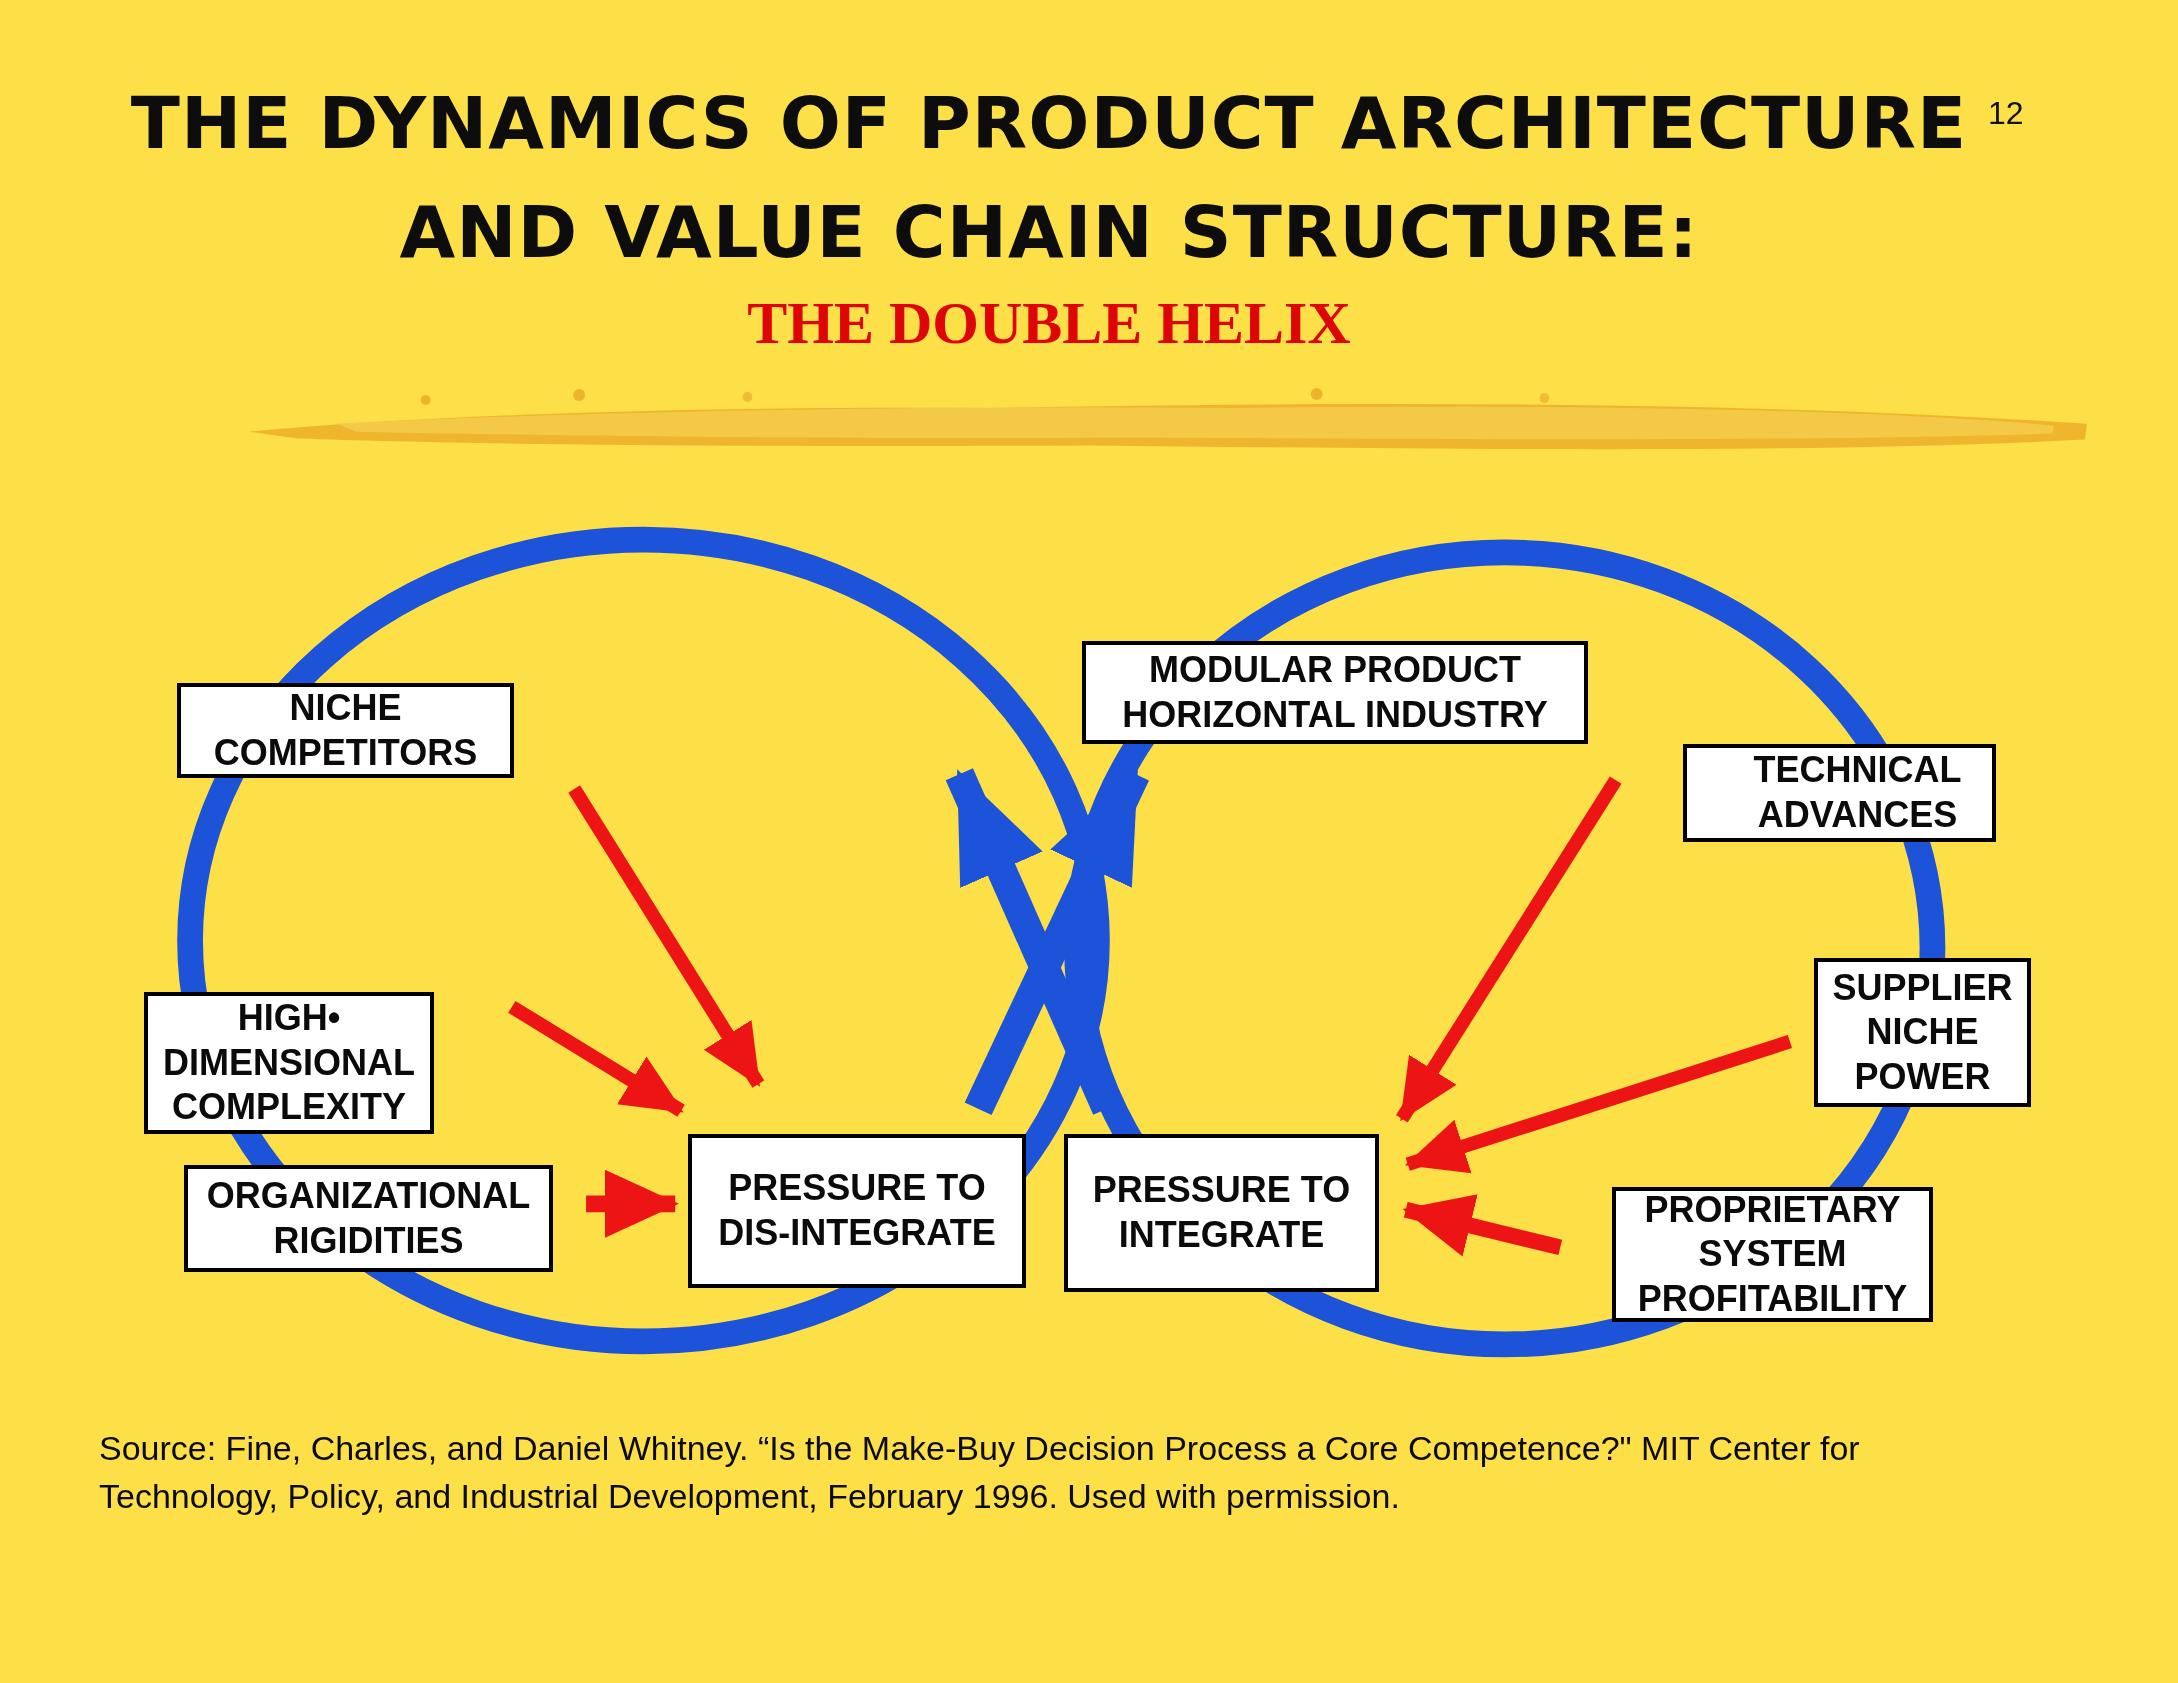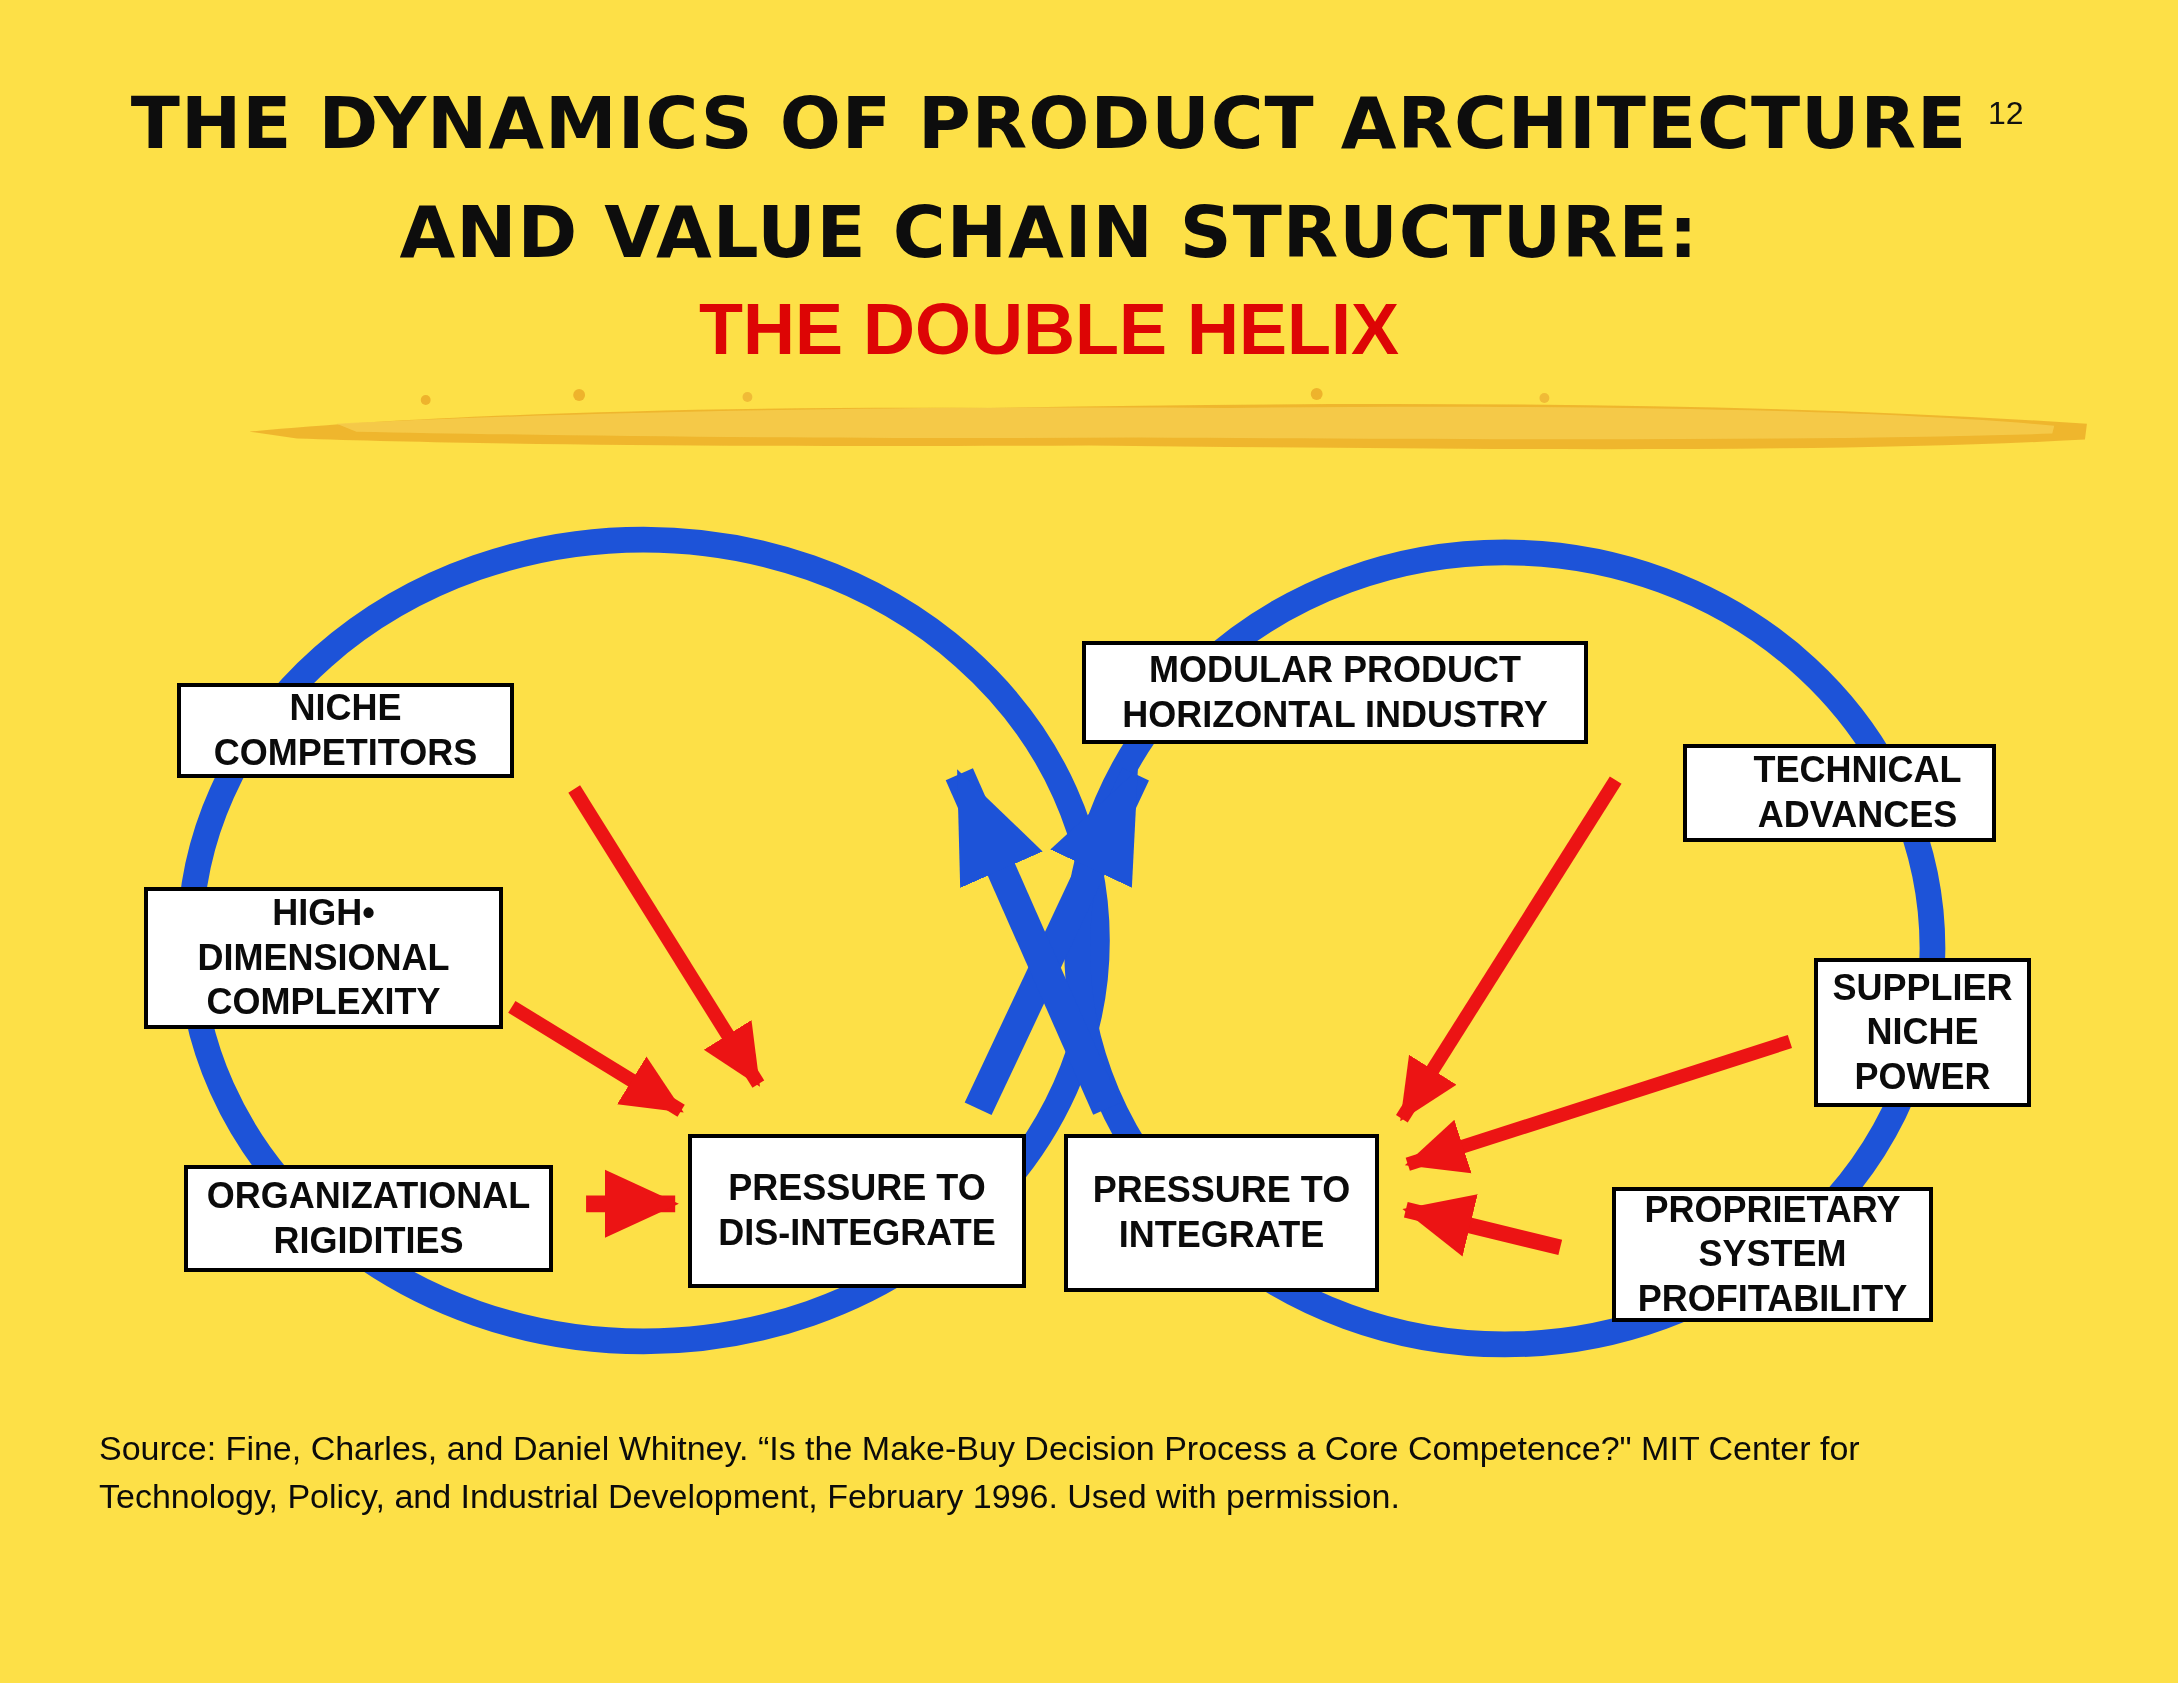--- a/index.html
+++ b/index.html
@@ -23,23 +23,23 @@
     color: #0d0d0d;
     font-size: 72px;
     letter-spacing: 1px;
     line-height: 1.0;
     white-space: nowrap;
   }
   .title-line-1 { position: absolute; left: 0; width: 100%; top: 87px; }
   .title-line-2 { position: absolute; left: 0; width: 100%; top: 196px; }
   .subtitle {
     position: absolute; left: 0; width: 100%; top: 293px;
-    font-family: Liberation Sans, sans-serif;
+    font-family: Liberation Serif, serif;
     font-weight: bold;
-    font-size: 72px;
+    font-size: 60px;
     line-height: 1.0;
     color: #dd0505;
     white-space: nowrap;
   }
   .page-number {
     position: absolute;
     left: 1988px; top: 95px;
     font-family: Liberation Sans, sans-serif;
     font-size: 32px;
     color: #111111;
@@ -141,21 +141,21 @@
   <div class="node-box" style="left:1082px; top:641px; width:506px; height:103px;">
     <div class="box-label">MODULAR PRODUCT
 HORIZONTAL INDUSTRY</div>
   </div>
 
   <div class="node-box" style="left:1683px; top:744px; width:313px; height:98px;padding-left:44px;">
     <div class="box-label">TECHNICAL
 ADVANCES</div>
   </div>
 
-  <div class="node-box" style="left:144px; top:887px; width:359px; height:142px;">
+  <div class="node-box" style="left:144px; top:992px; width:290px; height:142px;">
     <div class="box-label">HIGH•
 DIMENSIONAL
 COMPLEXITY</div>
   </div>
 
   <div class="node-box" style="left:1814px; top:958px; width:217px; height:149px;">
     <div class="box-label">SUPPLIER
 NICHE
 POWER</div>
   </div>

